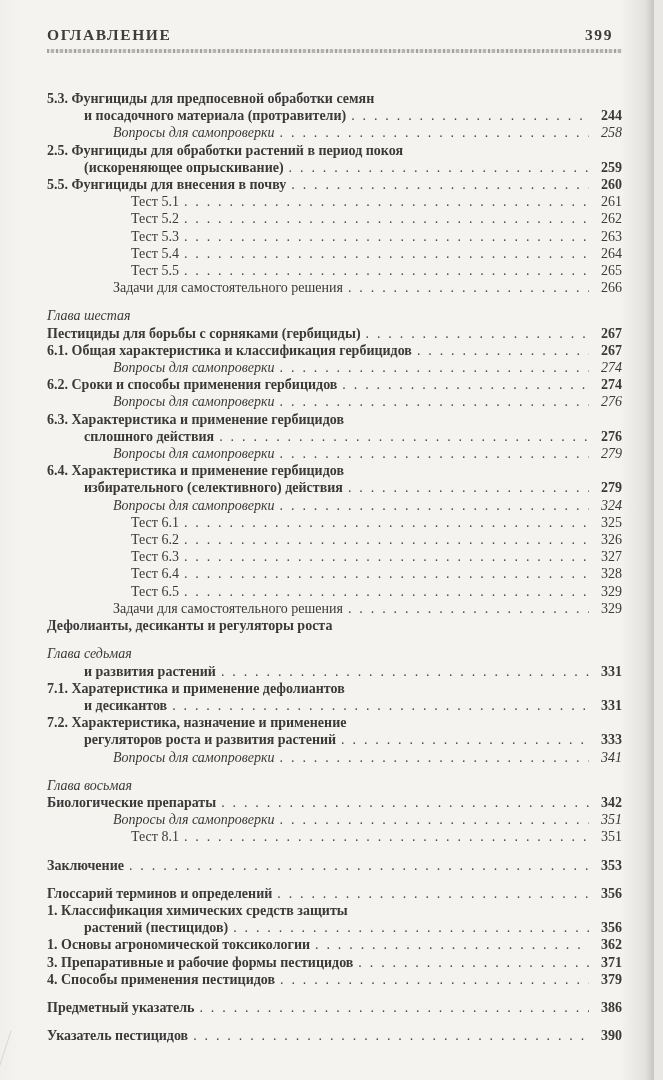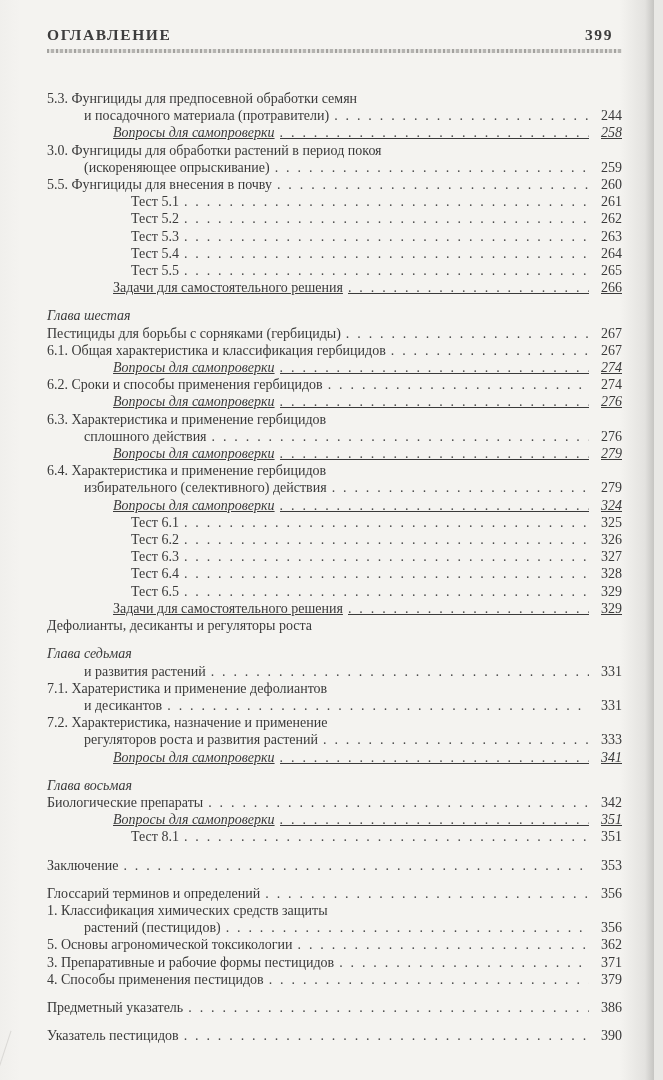--- a/index.html
+++ b/index.html
@@ -38,25 +38,25 @@
       repeating-linear-gradient(90deg, #8f8e8b 0 2px, #dcdbd7 2px 4px, #a5a4a1 4px 7px, #e4e3df 7px 9px);
     opacity: .8;
   }
   .toc { margin-top: 37px; width: 575px; }
   .row {
     display: flex; align-items: baseline;
     font-size: 14px; line-height: 17.2px;
     color: #3a3a3a;
   }
   .row .t { white-space: nowrap; }
-  .row.bold { font-weight: normal; }
+  .row.bold { font-weight: bold; }
   .row.italic { font-style: italic; }
   .row.plain { font-weight: normal; }
   .i1 { padding-left: 37px; }
-  .i2 { padding-left: 66px; text-decoration: underline; }
+  .i2 { padding-left: 66px; }
   .i3 { padding-left: 84px; }
   .gap { margin-top: 11px; }
   .dots {
     flex: 1; overflow: hidden; white-space: nowrap;
     margin: 0 5px 0 5px;
     font-weight: normal; font-style: normal;
     color: #4a4a49;
   }
   .dots::before {
     content: ". . . . . . . . . . . . . . . . . . . . . . . . . . . . . . . . . . . . . . . . . . . . . . . . . . . . . . . . . . . . . . . . . . . . . . . . . . . . . . . .";
@@ -82,21 +82,21 @@
     <span class="t">и посадочного материала (протравители)</span>
     <span class="dots"></span>
     <span class="pg">244</span>
   </div>
       <div class="row i2 italic">
     <span class="t">Вопросы для самопроверки</span>
     <span class="dots"></span>
     <span class="pg">258</span>
   </div>
       <div class="row i0 bold">
-    <span class="t">3.0. Фунгициды для обработки растений в период покоя</span>
+    <span class="t">2.5. Фунгициды для обработки растений в период покоя</span>
 
   </div>
       <div class="row i1 bold">
     <span class="t">(искореняющее опрыскивание)</span>
     <span class="dots"></span>
     <span class="pg">259</span>
   </div>
       <div class="row i0 bold">
     <span class="t">5.5. Фунгициды для внесения в почву</span>
     <span class="dots"></span>
@@ -287,21 +287,21 @@
       <div class="row i0 bold">
     <span class="t">1. Классификация химических средств защиты</span>
 
   </div>
       <div class="row i1 bold">
     <span class="t">растений (пестицидов)</span>
     <span class="dots"></span>
     <span class="pg">356</span>
   </div>
       <div class="row i0 bold">
-    <span class="t">5. Основы агрономической токсикологии</span>
+    <span class="t">1. Основы агрономической токсикологии</span>
     <span class="dots"></span>
     <span class="pg">362</span>
   </div>
       <div class="row i0 bold">
     <span class="t">3. Препаративные и рабочие формы пестицидов</span>
     <span class="dots"></span>
     <span class="pg">371</span>
   </div>
       <div class="row i0 bold">
     <span class="t">4. Способы применения пестицидов</span>

